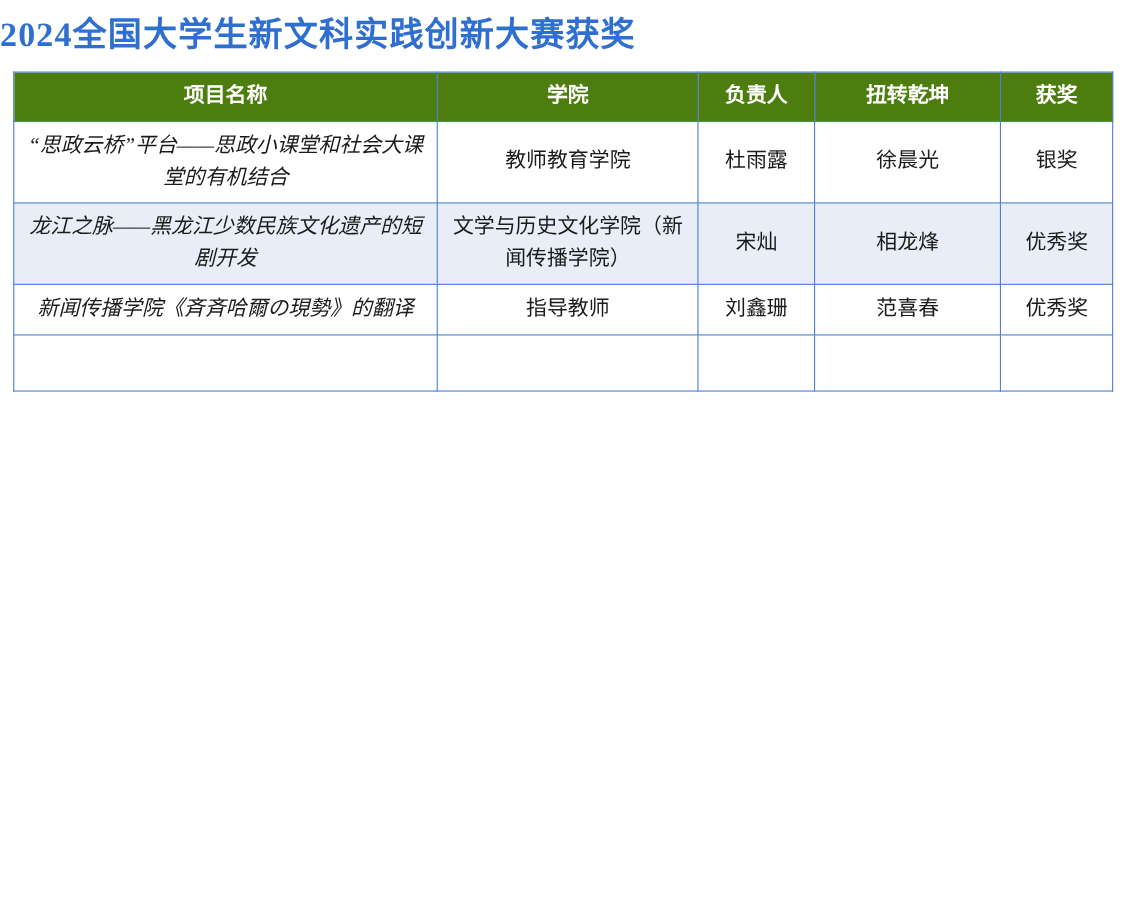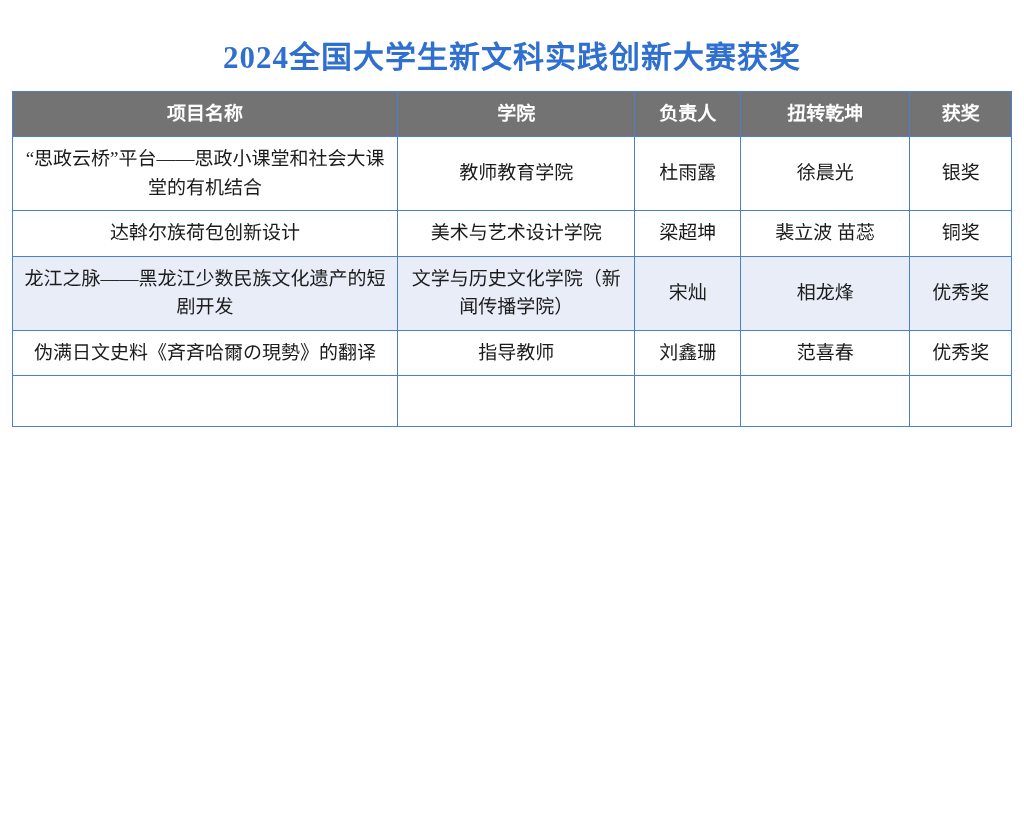--- a/index.html
+++ b/index.html
@@ -14,61 +14,61 @@
     overflow: hidden;
   }
   .page {
     position: relative;
     width: 1024px;
     height: 832px;
     box-sizing: border-box;
     padding: 0;
   }
   .title {
-    text-align: center;
     color: #2f6fd0;
     font-size: 31px;
     font-weight: bold;
     letter-spacing: 1px;
-    padding: 32px 0 14px 0;
+    padding: 6px 0 14px 0;
     font-family: "Liberation Serif", "DejaVu Serif", serif;
   }
   table.award-table {
     border-collapse: collapse;
     width: 1000px;
     margin: 0 12px;
     table-layout: fixed;
   }
   table.award-table th,
   table.award-table td {
     border: 1px solid #4a7fd4;
     font-size: 19px;
     color: #1b1b1b;
     text-align: center;
     vertical-align: middle;
     padding: 8px 8px;
     line-height: 1.5;
     font-family: "Liberation Serif", "DejaVu Serif", serif;
   }
   table.award-table thead th {
-    background: #737373;
+    background: #4d7c0f;
     color: #ffffff;
     font-weight: bold;
     height: 34px;
     padding: 5px 6px;
     font-size: 19px;
   }
   table.award-table tbody tr.odd td {
     background: #ffffff;
   }
   table.award-table tbody tr.even td {
     background: #e8edf7;
   }
   td.name-cell {
     text-align: center;
+    font-style: italic;
   }
   .col-name { width: 364px; }
   .col-college { width: 224px; }
   .col-leader { width: 100px; }
   .col-teacher { width: 160px; }
   .col-award { width: 96px; }
   .filler-row td {
     height: 34px;
   }
 </style>
@@ -97,36 +97,29 @@
       </tr>
     </thead>
     <tbody>
       <tr class="odd">
         <td class="name-cell">“思政云桥”平台——思政小课堂和社会大课堂的有机结合</td>
         <td>教师教育学院</td>
         <td>杜雨露</td>
         <td>徐晨光</td>
         <td>银奖</td>
       </tr>
-      <tr class="odd">
-        <td class="name-cell">达斡尔族荷包创新设计</td>
-        <td>美术与艺术设计学院</td>
-        <td>梁超坤</td>
-        <td>裴立波 苗蕊</td>
-        <td>铜奖</td>
-      </tr>
       <tr class="even">
         <td class="name-cell">龙江之脉——黑龙江少数民族文化遗产的短剧开发</td>
         <td>文学与历史文化学院（新闻传播学院）</td>
         <td>宋灿</td>
         <td>相龙烽</td>
         <td>优秀奖</td>
       </tr>
       <tr class="odd">
-        <td class="name-cell">伪满日文史料《斉斉哈爾の現勢》的翻译</td>
+        <td class="name-cell">新闻传播学院《斉斉哈爾の現勢》的翻译</td>
         <td>指导教师</td>
         <td>刘鑫珊</td>
         <td>范喜春</td>
         <td>优秀奖</td>
       </tr>
       <tr class="odd filler-row">
         <td></td>
         <td></td>
         <td></td>
         <td></td>

